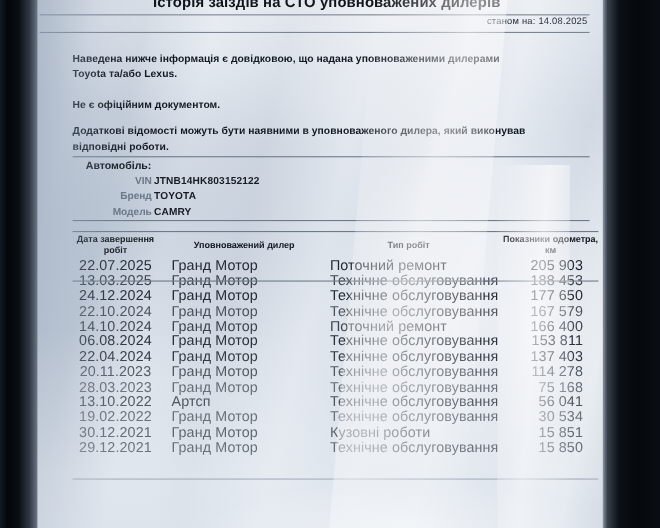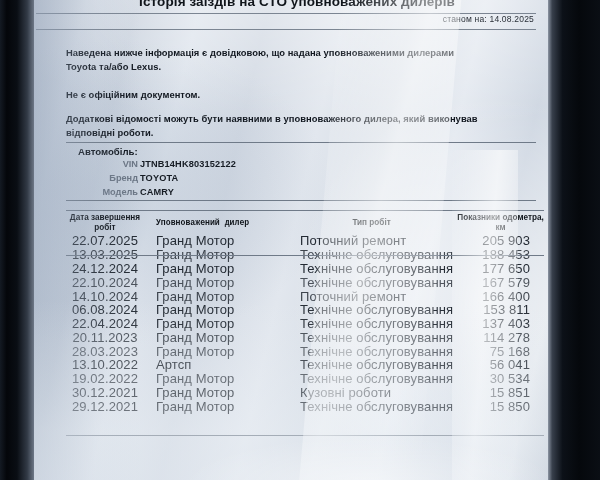--- a/index.html
+++ b/index.html
@@ -79,21 +79,21 @@
   table#hist{position:absolute;left:36px;top:212px;width:478px;border-collapse:collapse;}
   table#hist th{font-size:8.2px;font-weight:bold;color:#10151b;padding:1px 2px;
     vertical-align:middle;line-height:10px;}
   table#hist td{font-size:13px;color:#232a33;padding:2.4px 2px;line-height:9px;
     letter-spacing:.1px;white-space:nowrap;}
   .c-date{width:78px;text-align:center;}
   .c-dealer{width:160px;text-align:left;padding-left:12px !important;}
   .c-type{width:150px;text-align:left;padding-left:10px !important;}
   .c-odo{width:86px;text-align:right;padding-right:14px !important;}
   th.c-date{text-align:center;}
-  th.c-dealer{text-align:left;font-family:Liberation Mono, monospace;}
+  th.c-dealer{text-align:center;}
   th.c-type{text-align:center;padding-left:0 !important;}
   th.c-odo{text-align:center;padding-right:0 !important;}
 
   
   tr.row td{filter:blur(.12px);}
   tr.hazy td{opacity:.86;}
   tr.hazier td{opacity:.78;}
   #content{filter:blur(.18px);}
 </style>
 </head>

